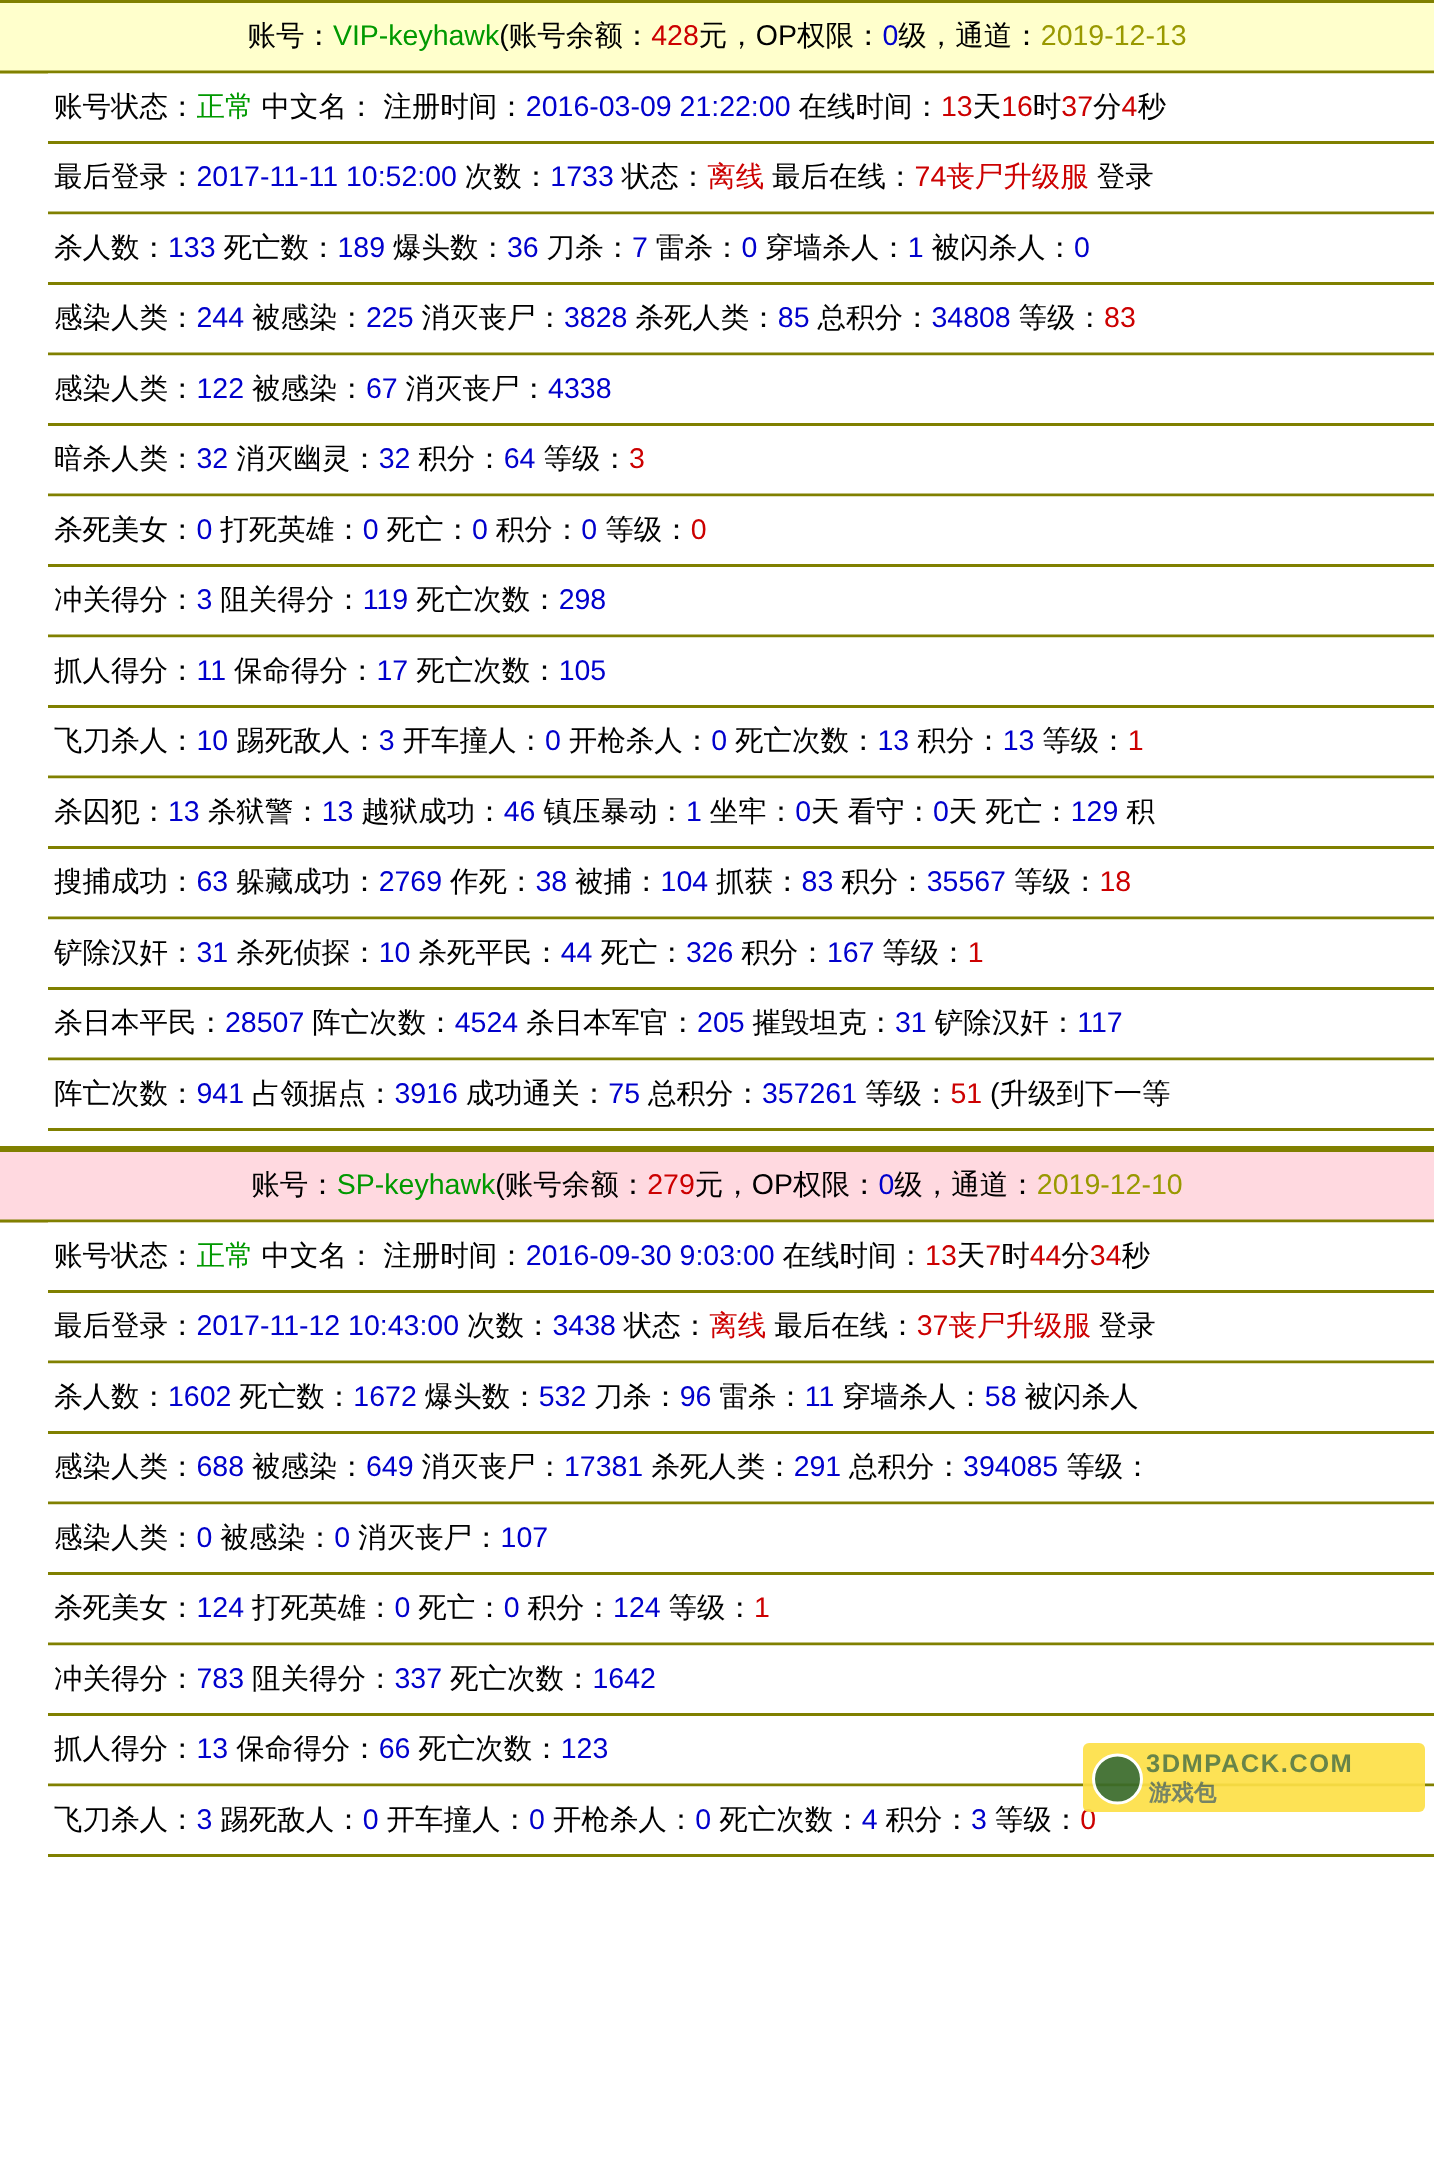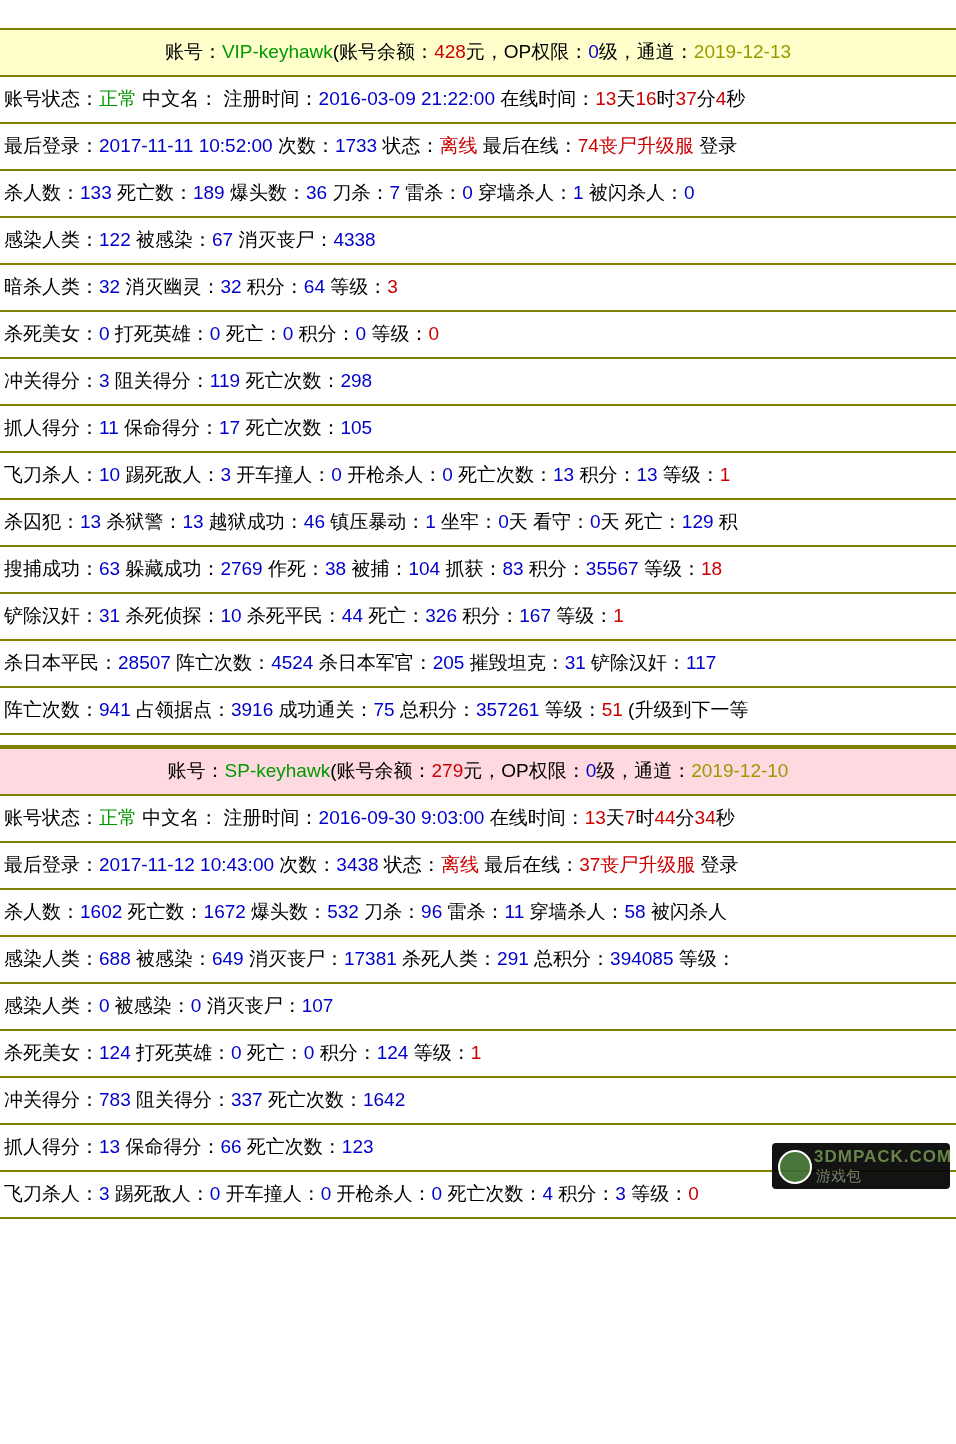--- a/index.html
+++ b/index.html
@@ -22,54 +22,54 @@
     border-top: 2px solid #808000;
     border-bottom: 2px solid #808000;
     text-align: center;
     padding: 9px 4px 10px 4px;
     white-space: nowrap;
     overflow: hidden;
     font-size: 19px;
   }
   .acct-header.vip {
     background: #ffffcc;
-    margin-top: 28px;
   }
   .acct-header.sp {
     background: #ffd9e0;
   }
   .row {
     border-bottom: 2px solid #808000;
     padding: 9px 2px 10px 4px;
     white-space: nowrap;
     overflow: hidden;
     background: #ffffff;
     font-size: 19px;
+    margin-left: 32px;
   }
   .row:first-of-type {
     border-top: 0;
   }
   .gap {
     height: 10px;
     background: #ffffff;
     border-bottom: 2px solid #808000;
   }
   .lbl { color: #000000; }
   .v-blue { color: #0000cc; }
   .v-red { color: #cc0000; }
   .v-green { color: #009900; }
   .v-olive { color: #999900; }
   .name-green { color: #009900; }
   .watermark {
     position: absolute;
     right: 6px;
     bottom: 30px;
-    width: 178px;
+    width: 228px;
     height: 46px;
-    background: #000000;
+    background: #fde047;
     border-radius: 4px;
     opacity: 0.92;
     overflow: hidden;
   }
   .wm-ball {
     position: absolute;
     left: 6px;
     top: 7px;
     width: 30px;
     height: 30px;
@@ -85,31 +85,33 @@
     font-weight: bold;
     color: #5b7a3a;
     letter-spacing: 1px;
   }
   .wm-txt2 {
     position: absolute;
     left: 44px;
     top: 24px;
     font-size: 15px;
     color: #6b7a5a;
+    font-weight: bold;
   }
 </style>
 </head>
 <body>
 
 <div class="page">
   <div id="accounts-root">
       <div class="acct-header vip"><span class="lbl">账号：</span><span class="name-green">VIP-keyhawk</span><span class="lbl">(账号余额：</span><span class="v-red">428</span><span class="lbl">元，OP权限：</span><span class="v-blue">0</span><span class="lbl">级，通道：</span><span class="v-olive">2019-12-13</span></div>
       <div class="row"><span class="lbl">账号状态：</span><span class="v-green">正常</span><span class="lbl"> 中文名：</span><span class="lbl"> 注册时间：</span><span class="v-blue">2016-03-09 21:22:00</span><span class="lbl"> 在线时间：</span><span class="v-red">13</span><span class="lbl">天</span><span class="v-red">16</span><span class="lbl">时</span><span class="v-red">37</span><span class="lbl">分</span><span class="v-red">4</span><span class="lbl">秒</span></div>
       <div class="row"><span class="lbl">最后登录：</span><span class="v-blue">2017-11-11 10:52:00</span><span class="lbl"> 次数：</span><span class="v-blue">1733</span><span class="lbl"> 状态：</span><span class="v-red">离线</span><span class="lbl"> 最后在线：</span><span class="v-red">74丧尸升级服</span><span class="lbl"> 登录</span></div>
       <div class="row"><span class="lbl">杀人数：</span><span class="v-blue">133</span><span class="lbl"> 死亡数：</span><span class="v-blue">189</span><span class="lbl"> 爆头数：</span><span class="v-blue">36</span><span class="lbl"> 刀杀：</span><span class="v-blue">7</span><span class="lbl"> 雷杀：</span><span class="v-blue">0</span><span class="lbl"> 穿墙杀人：</span><span class="v-blue">1</span><span class="lbl"> 被闪杀人：</span><span class="v-blue">0</span></div>
+      <div class="row"><span class="lbl">感染人类：</span><span class="v-blue">244</span><span class="lbl"> 被感染：</span><span class="v-blue">225</span><span class="lbl"> 消灭丧尸：</span><span class="v-blue">3828</span><span class="lbl"> 杀死人类：</span><span class="v-blue">85</span><span class="lbl"> 总积分：</span><span class="v-blue">34808</span><span class="lbl"> 等级：</span><span class="v-red">83</span></div>
       <div class="row"><span class="lbl">感染人类：</span><span class="v-blue">122</span><span class="lbl"> 被感染：</span><span class="v-blue">67</span><span class="lbl"> 消灭丧尸：</span><span class="v-blue">4338</span></div>
       <div class="row"><span class="lbl">暗杀人类：</span><span class="v-blue">32</span><span class="lbl"> 消灭幽灵：</span><span class="v-blue">32</span><span class="lbl"> 积分：</span><span class="v-blue">64</span><span class="lbl"> 等级：</span><span class="v-red">3</span></div>
       <div class="row"><span class="lbl">杀死美女：</span><span class="v-blue">0</span><span class="lbl"> 打死英雄：</span><span class="v-blue">0</span><span class="lbl"> 死亡：</span><span class="v-blue">0</span><span class="lbl"> 积分：</span><span class="v-blue">0</span><span class="lbl"> 等级：</span><span class="v-red">0</span></div>
       <div class="row"><span class="lbl">冲关得分：</span><span class="v-blue">3</span><span class="lbl"> 阻关得分：</span><span class="v-blue">119</span><span class="lbl"> 死亡次数：</span><span class="v-blue">298</span></div>
       <div class="row"><span class="lbl">抓人得分：</span><span class="v-blue">11</span><span class="lbl"> 保命得分：</span><span class="v-blue">17</span><span class="lbl"> 死亡次数：</span><span class="v-blue">105</span></div>
       <div class="row"><span class="lbl">飞刀杀人：</span><span class="v-blue">10</span><span class="lbl"> 踢死敌人：</span><span class="v-blue">3</span><span class="lbl"> 开车撞人：</span><span class="v-blue">0</span><span class="lbl"> 开枪杀人：</span><span class="v-blue">0</span><span class="lbl"> 死亡次数：</span><span class="v-blue">13</span><span class="lbl"> 积分：</span><span class="v-blue">13</span><span class="lbl"> 等级：</span><span class="v-red">1</span></div>
       <div class="row"><span class="lbl">杀囚犯：</span><span class="v-blue">13</span><span class="lbl"> 杀狱警：</span><span class="v-blue">13</span><span class="lbl"> 越狱成功：</span><span class="v-blue">46</span><span class="lbl"> 镇压暴动：</span><span class="v-blue">1</span><span class="lbl"> 坐牢：</span><span class="v-blue">0</span><span class="lbl">天</span><span class="lbl"> 看守：</span><span class="v-blue">0</span><span class="lbl">天</span><span class="lbl"> 死亡：</span><span class="v-blue">129</span><span class="lbl"> 积</span></div>
       <div class="row"><span class="lbl">搜捕成功：</span><span class="v-blue">63</span><span class="lbl"> 躲藏成功：</span><span class="v-blue">2769</span><span class="lbl"> 作死：</span><span class="v-blue">38</span><span class="lbl"> 被捕：</span><span class="v-blue">104</span><span class="lbl"> 抓获：</span><span class="v-blue">83</span><span class="lbl"> 积分：</span><span class="v-blue">35567</span><span class="lbl"> 等级：</span><span class="v-red">18</span></div>
       <div class="row"><span class="lbl">铲除汉奸：</span><span class="v-blue">31</span><span class="lbl"> 杀死侦探：</span><span class="v-blue">10</span><span class="lbl"> 杀死平民：</span><span class="v-blue">44</span><span class="lbl"> 死亡：</span><span class="v-blue">326</span><span class="lbl"> 积分：</span><span class="v-blue">167</span><span class="lbl"> 等级：</span><span class="v-red">1</span></div>
       <div class="row"><span class="lbl">杀日本平民：</span><span class="v-blue">28507</span><span class="lbl"> 阵亡次数：</span><span class="v-blue">4524</span><span class="lbl"> 杀日本军官：</span><span class="v-blue">205</span><span class="lbl"> 摧毁坦克：</span><span class="v-blue">31</span><span class="lbl"> 铲除汉奸：</span><span class="v-blue">117</span></div>

